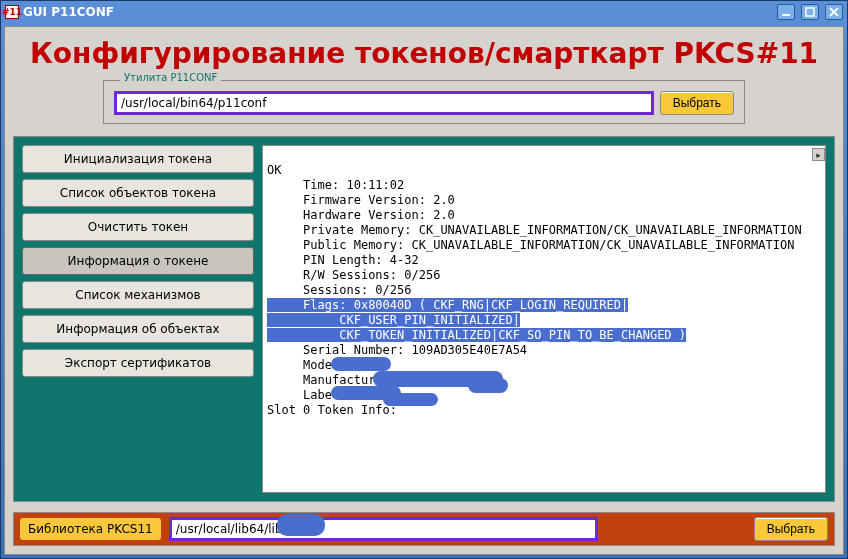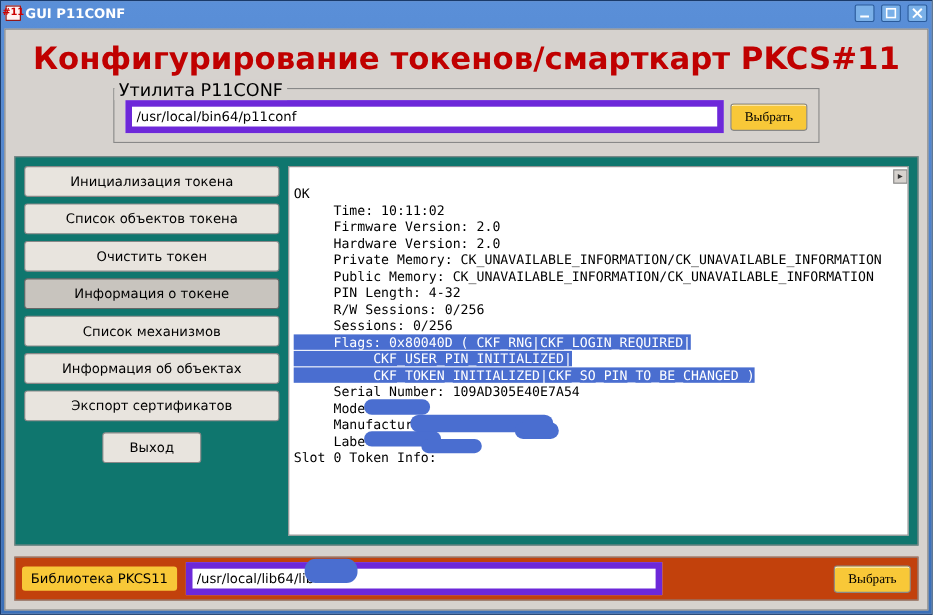--- a/index.html
+++ b/index.html
@@ -65,40 +65,40 @@
   }
   .group-box {
     border: 1px solid #888;
     position: relative;
     padding: 10px 10px 8px 10px;
     background: #d6d2ce;
   }
   .group-box .legend {
     position: absolute;
     top: -9px;
-    left: 0;
+    left: 16px;
     background: #d6d2ce;
     padding: 0 4px;
-    font-size: 16px;
-    color: #000000;
+    font-size: 10px;
+    color: #0f766e;
   }
   .util-group {
     margin: 4px 90px 8px 90px;
   }
   .row { display: flex; align-items: center; gap: 6px; }
   input[type=text] {
     font-family: inherit;
     font-size: 12px;
     padding: 2px 4px;
-    border: 6px solid #6d28d9;
+    border: 3px solid #6d28d9;
     background: #fff;
   }
   .util-input { flex: 1; }
   .btn {
-    font-family: Liberation Serif, serif;
+    font-family: Liberation Sans, sans-serif;
     font-size: 12px;
     padding: 4px 12px;
     background: #e8e4de;
     border: 1px solid #888;
     border-radius: 3px;
     box-shadow: 0 1px 0 #fff inset;
     cursor: pointer;
   }
   .btn.warn { background: #f8c838; }
   .middle {
@@ -261,21 +261,20 @@
     <div class="middle">
       <div class="sidebar" id="sidebar">
 
       <button class="side-btn">Инициализация токена</button>
           <button class="side-btn">Список объектов токена</button>
           <button class="side-btn">Очистить токен</button>
           <button class="side-btn active">Информация о токене</button>
           <button class="side-btn">Список механизмов</button>
           <button class="side-btn">Информация об объектах</button>
           <button class="side-btn">Экспорт сертификатов</button>
-          <button class="side-btn exit-btn">Выход</button>
         </div>
       <div class="output-pane">
         <div class="output-text" id="output">
 OK
      Time: 10:11:02
      Firmware Version: 2.0
      Hardware Version: 2.0
      Private Memory: CK_UNAVAILABLE_INFORMATION/CK_UNAVAILABLE_INFORMATION
      Public Memory: CK_UNAVAILABLE_INFORMATION/CK_UNAVAILABLE_INFORMATION
      PIN Length: 4-32

